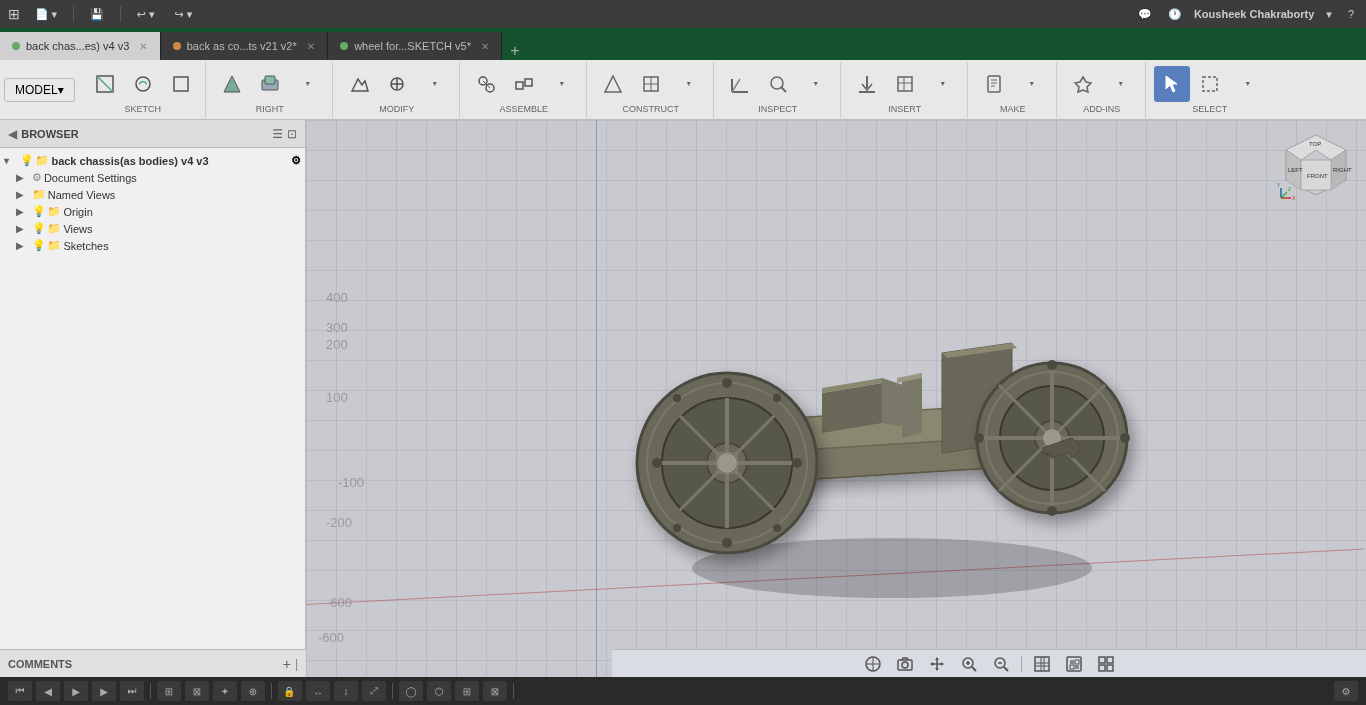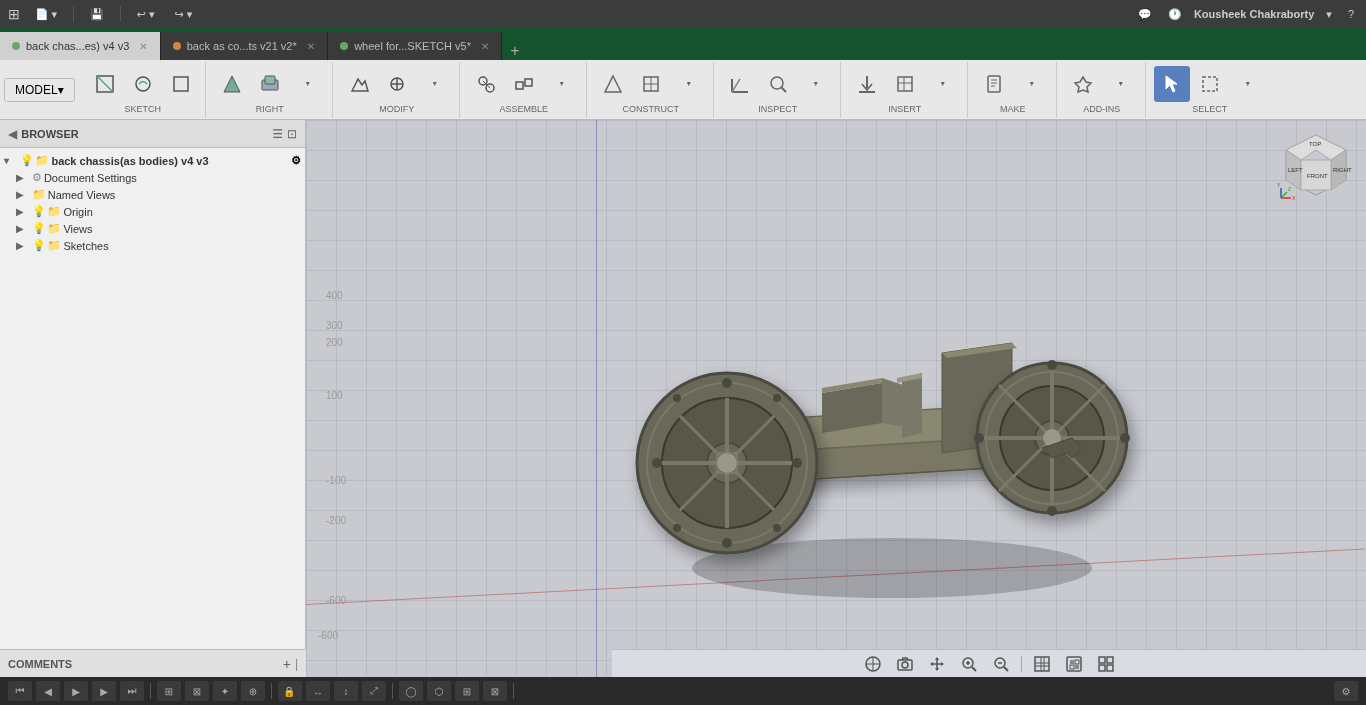--- a/index.html
+++ b/index.html
@@ -133,21 +133,21 @@
         linear-gradient(rgba(150,155,170,0.3) 1px, transparent 1px),
         linear-gradient(90deg, rgba(150,155,170,0.3) 1px, transparent 1px);
       background-size: 30px 30px;
     }
 
     
     #model-svg { width: 100%; height: 100%; }
 
     
     .grid-num {
-      position: absolute; font-size: 10px; color: #999;
+      position: absolute; font-size: 13px; color: #999;
     }
   </style>
 </head>
 <body>
 
 <div id="top-bar">
   <div class="top-bar-icon">⊞</div>
   <div class="top-bar-group">
     <button class="top-bar-btn">
       <span>📄</span>
@@ -458,21 +458,21 @@
 
     <div class="grid-bg"></div>
 
     <div style="position:absolute; bottom:100px; left:0; right:0; height:1px; background:rgba(180,60,60,0.5); transform:rotate(-3deg); transform-origin:left center;"></div>
     <div style="position:absolute; left:290px; top:0; bottom:0; width:1px; background:rgba(60,60,180,0.4);"></div>
 
     <span class="grid-num" style="top:170px; left:20px;">400</span>
     <span class="grid-num" style="top:200px; left:20px;">300</span>
     <span class="grid-num" style="top:217px; left:20px;">200</span>
     <span class="grid-num" style="top:270px; left:20px;">100</span>
-    <span class="grid-num" style="top:355px; left:20px;">-100</span>
+    <span class="grid-num" style="top:355px; left:32px;">-100</span>
     <span class="grid-num" style="top:395px; left:20px;">-200</span>
     <span class="grid-num" style="top:475px; left:20px;">-600</span>
     <span class="grid-num" style="top:510px; left:12px;">-600</span>
 
     <div id="model-3d">
       <svg id="model-svg" viewBox="0 0 560 380" xmlns="http://www.w3.org/2000/svg">
         <defs>
           <linearGradient id="chassisGrad" x1="0%" y1="0%" x2="100%" y2="100%">
             <stop offset="0%" style="stop-color:#8a8878;stop-opacity:1"></stop>
             <stop offset="100%" style="stop-color:#5a5848;stop-opacity:1"></stop>

